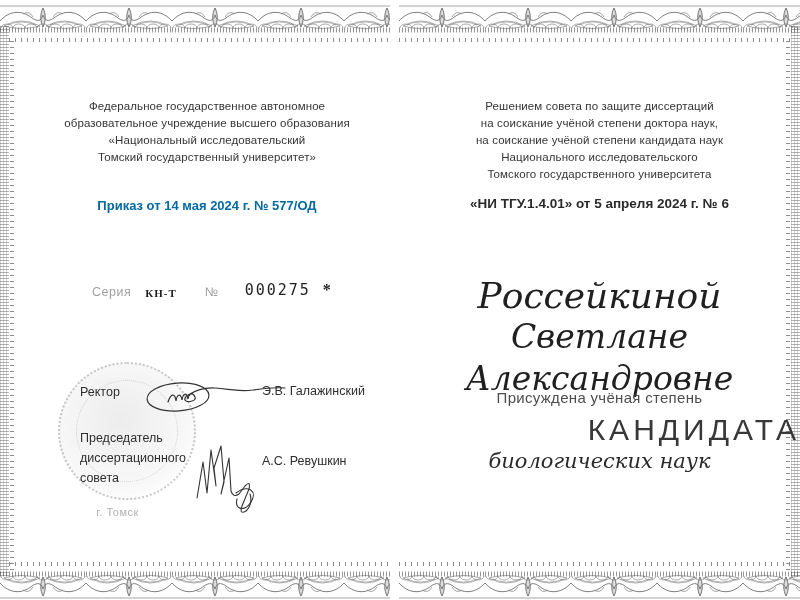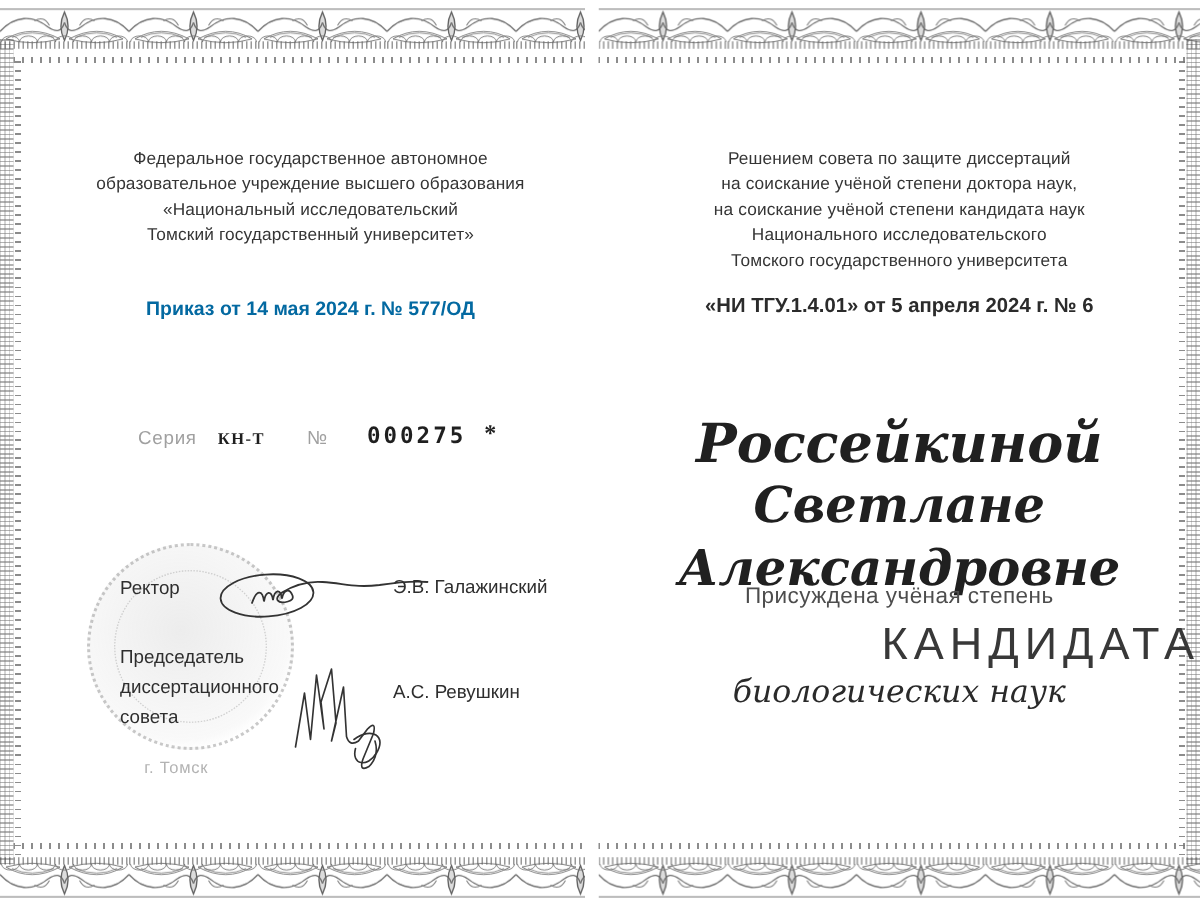--- a/index.html
+++ b/index.html
@@ -43,21 +43,21 @@
   .order { left:28px; right:4px; top:198px; font-size:13px; font-weight:bold; color:#0369a1; }
 
   .council { left:8px; right:8px; top:98px; font-size:11.5px; line-height:17px; letter-spacing:.1px; }
   .protocol { left:8px; right:8px; top:196px; font-size:13.5px; font-weight:bold; color:#2b2b2b; }
 
   .series-row { position:absolute; top:281px; left:92px; display:flex; align-items:flex-end; z-index:2; }
   .series-label, .number-label { font-size:12.5px; color:#a0a0a0; letter-spacing:.5px; }
   .series-value { font-family:"Liberation Serif", serif; font-weight:bold; font-size:11px;
                   letter-spacing:1px; color:#1f1f1f; margin-left:14px; }
   .number-label { margin-left:28px; }
-  .number-value { font-family:"DejaVu Sans Mono", monospace; font-weight:bold; font-size:15px;
+  .number-value { font-family:"DejaVu Sans Mono", monospace; font-weight:normal; font-size:15px;
                   letter-spacing:2px; color:#1f1f1f; margin-left:26px; }
   .number-mark { font-family:"Liberation Serif", serif; font-weight:bold; font-size:16px;
                  color:#1f1f1f; margin-left:12px; }
 
   .role { position:absolute; left:80px; font-size:12.5px; line-height:20px; color:#2e2e2e; z-index:2; }
   .role.rector { top:382px; }
   .role.chair  { top:428px; }
   .sig-name { position:absolute; left:262px; font-size:12.5px; color:#2e2e2e; z-index:2; }
   .sig-name.n1 { top:384px; }
   .sig-name.n2 { top:454px; }
@@ -68,21 +68,21 @@
            background:radial-gradient(circle at 45% 42%, rgba(140,140,140,.16), rgba(140,140,140,.05) 68%, rgba(140,140,140,0) 75%);
            filter:blur(.3px); }
   .stamp::before { content:""; position:absolute; inset:16px; border-radius:50%;
            border:1px dotted rgba(140,140,140,.35); }
 
   .sig-svg { position:absolute; z-index:2; }
   .sig1 { left:135px; top:370px; width:185px; height:50px; }
   .sig2 { left:190px; top:436px; width:80px; height:84px; }
 
   .recipient { left:0; right:0; top:276px; font-family:"DejaVu Serif", serif; font-style:italic;
-               color:#202020;font-weight:bold; }
+               color:#202020; }
   .recipient .r1 { font-size:36px; line-height:40px; display:block; }
   .recipient .r2 { font-size:33px; line-height:42px; display:block; }
   .award-intro { left:0; right:0; top:389px; font-size:15px; color:#4d4d4d; letter-spacing:.3px; }
   .degree { left:0; right:0; top:413px; font-size:30px; letter-spacing:4px; color:#383838;text-align:right; }
   .field  { left:0; right:0; top:449px; font-family:"DejaVu Serif", serif; font-style:italic;
             font-size:21px; color:#2a2a2a; }
 </style>
 </head>
 <body>
 

